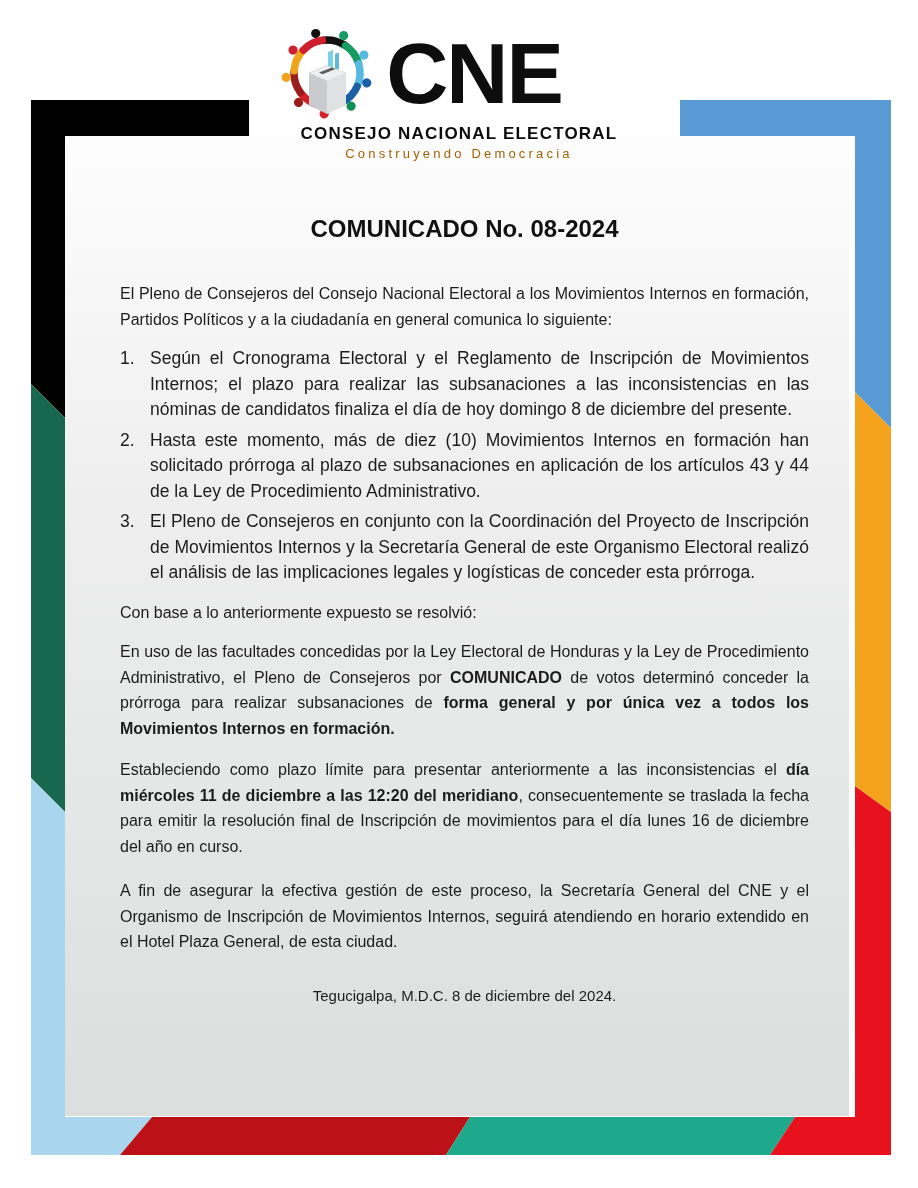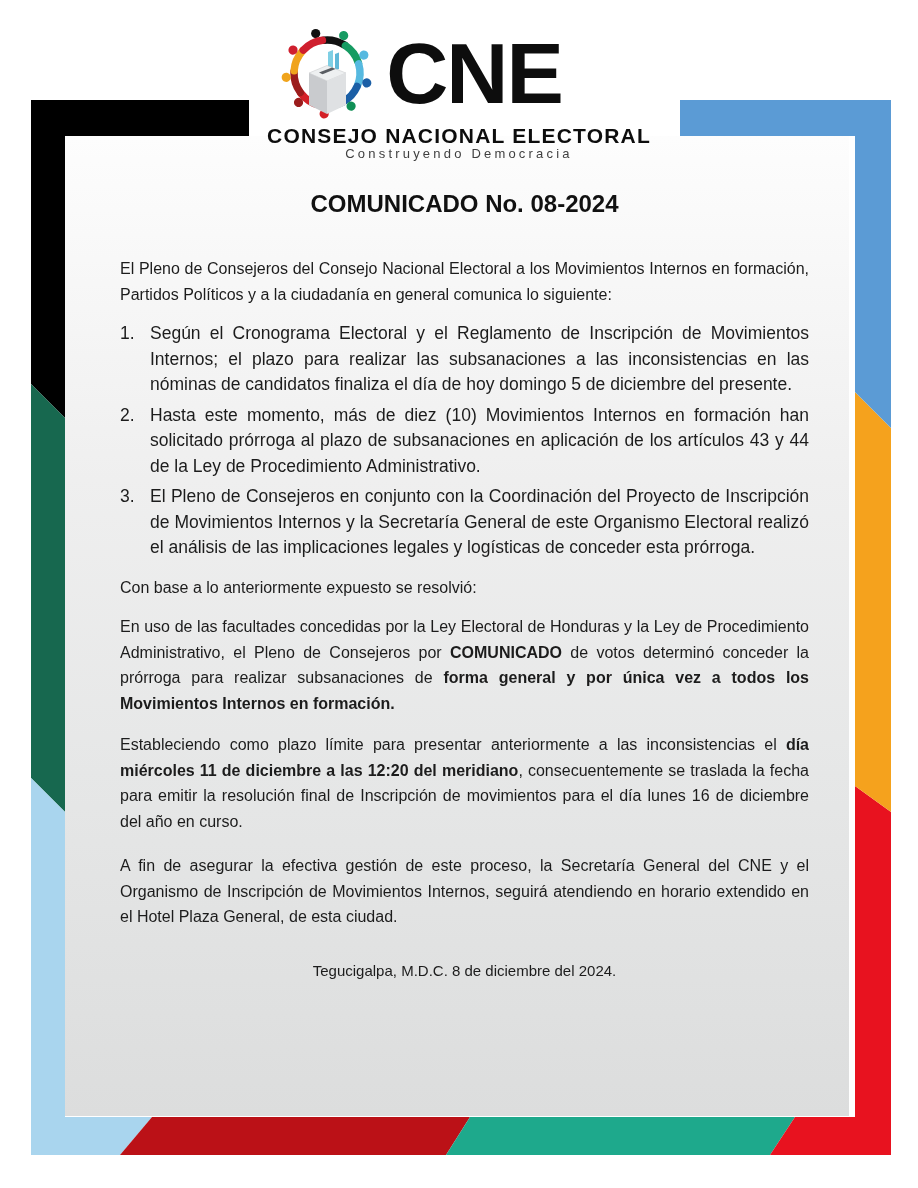--- a/index.html
+++ b/index.html
@@ -24,25 +24,25 @@
     background:linear-gradient(180deg,#fdfdfd 0%,#efefef 35%,#e6e7e7 65%,#dcdddd 100%);
     box-sizing:border-box;padding:0 40px 0 55px;
     color:var(--text,#1c1c1c);
   }
   
   #logo{position:absolute;left:0;top:0;width:918px;z-index:3;text-align:center;}
   .logo-row{position:absolute;left:0;top:26px;width:842px;height:94px;
     display:flex;align-items:center;justify-content:center;gap:12px;}
   .acronym{font-size:86px;font-weight:bold;letter-spacing:-2px;color:#0d0d0d;line-height:94px;}
   .org-name{position:absolute;left:0;top:124px;width:918px;text-align:center;
-    font-size:21px;font-weight:bold;letter-spacing:1.2px;color:#0d0d0d;}
+    font-size:17px;font-weight:bold;letter-spacing:1.2px;color:#0d0d0d;}
   .tagline{position:absolute;left:0;top:146px;width:918px;text-align:center;
-    font-size:13px;font-weight:normal;letter-spacing:3.2px;color:#404040;}
+    font-size:13px;font-weight:normal;letter-spacing:3.2px;color:#a16207;}
   
-  .doc-title{margin:54px 0 0 0;text-align:center;font-size:24px;font-weight:bold;color:#111;}
+  .doc-title{margin:79px 0 0 0;text-align:center;font-size:24px;font-weight:bold;color:#111;}
   .para{font-size:16px;line-height:25.5px;text-align:justify;margin:14px 0 0 0;}
   .para.intro{margin-top:38px;}
   .para.estab{margin-top:16px;}
   .para.gestion{margin-top:19px;}
   .b{font-weight:bold;}
   #numlist{margin-top:14px;}
   .list-row{display:flex;margin:0 0 5px 0;font-size:17.5px;line-height:25.5px;}
   .list-num{width:30px;flex:none;}
   .list-text{flex:1;text-align:justify;}
   .dateline{margin-top:28px;text-align:center;font-size:15px;line-height:25.5px;}
@@ -120,21 +120,21 @@
 </div>
 
 <div id="panel">
   <div class="doc-title">COMUNICADO No. 08-2024</div>
 
   <p class="para intro">El Pleno de Consejeros del Consejo Nacional Electoral a los Movimientos Internos en formación, Partidos Políticos y a la ciudadanía en general comunica lo siguiente:</p>
 
   <div id="numlist">
       <div class="list-row">
         <div class="list-num">1.</div>
-        <div class="list-text">Según el Cronograma Electoral y el Reglamento de Inscripción de Movimientos Internos; el plazo para realizar las subsanaciones a las inconsistencias en las nóminas de candidatos finaliza el día de hoy domingo 5 de diciembre del presente.</div>
+        <div class="list-text">Según el Cronograma Electoral y el Reglamento de Inscripción de Movimientos Internos; el plazo para realizar las subsanaciones a las inconsistencias en las nóminas de candidatos finaliza el día de hoy domingo 8 de diciembre del presente.</div>
       </div>
       <div class="list-row">
         <div class="list-num">2.</div>
         <div class="list-text">Hasta este momento, más de diez (10) Movimientos Internos en formación han solicitado prórroga al plazo de subsanaciones en aplicación de los artículos 43 y 44 de la Ley de Procedimiento Administrativo.</div>
       </div>
       <div class="list-row">
         <div class="list-num">3.</div>
         <div class="list-text">El Pleno de Consejeros en conjunto con la Coordinación del Proyecto de Inscripción de Movimientos Internos y la Secretaría General de este Organismo Electoral realizó el análisis de las implicaciones legales y logísticas de conceder esta prórroga.</div>
       </div>
     </div>

